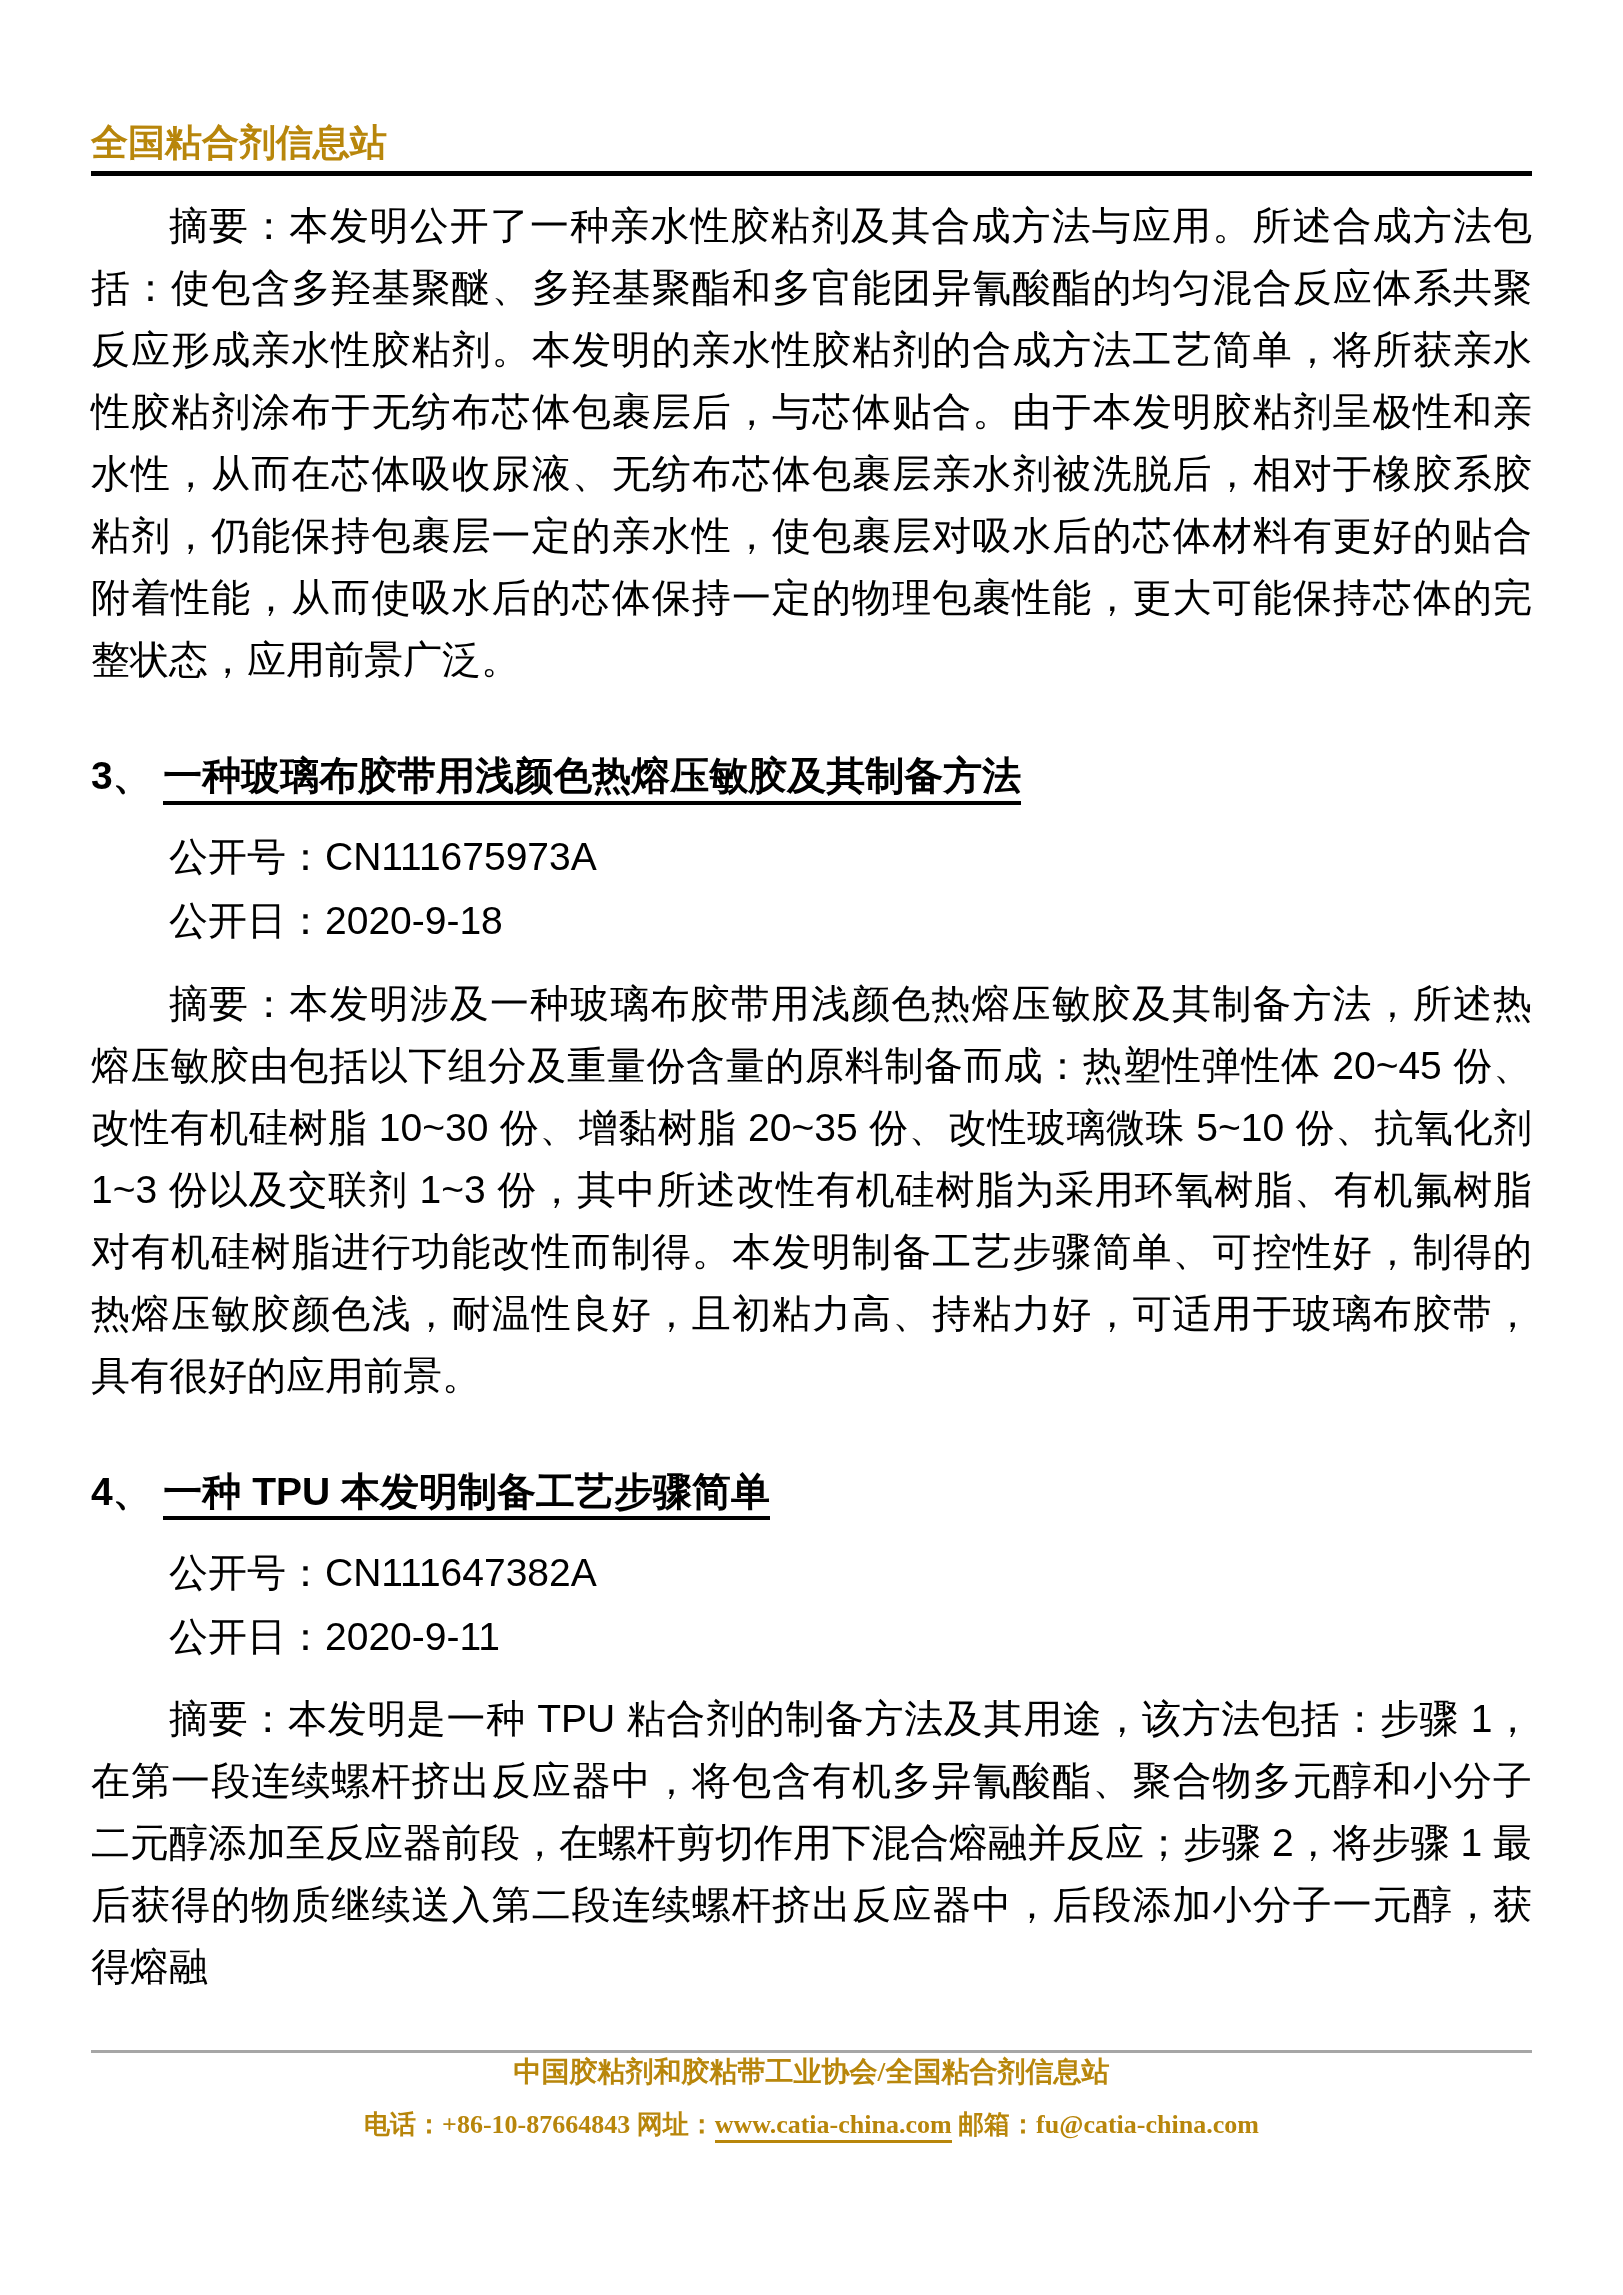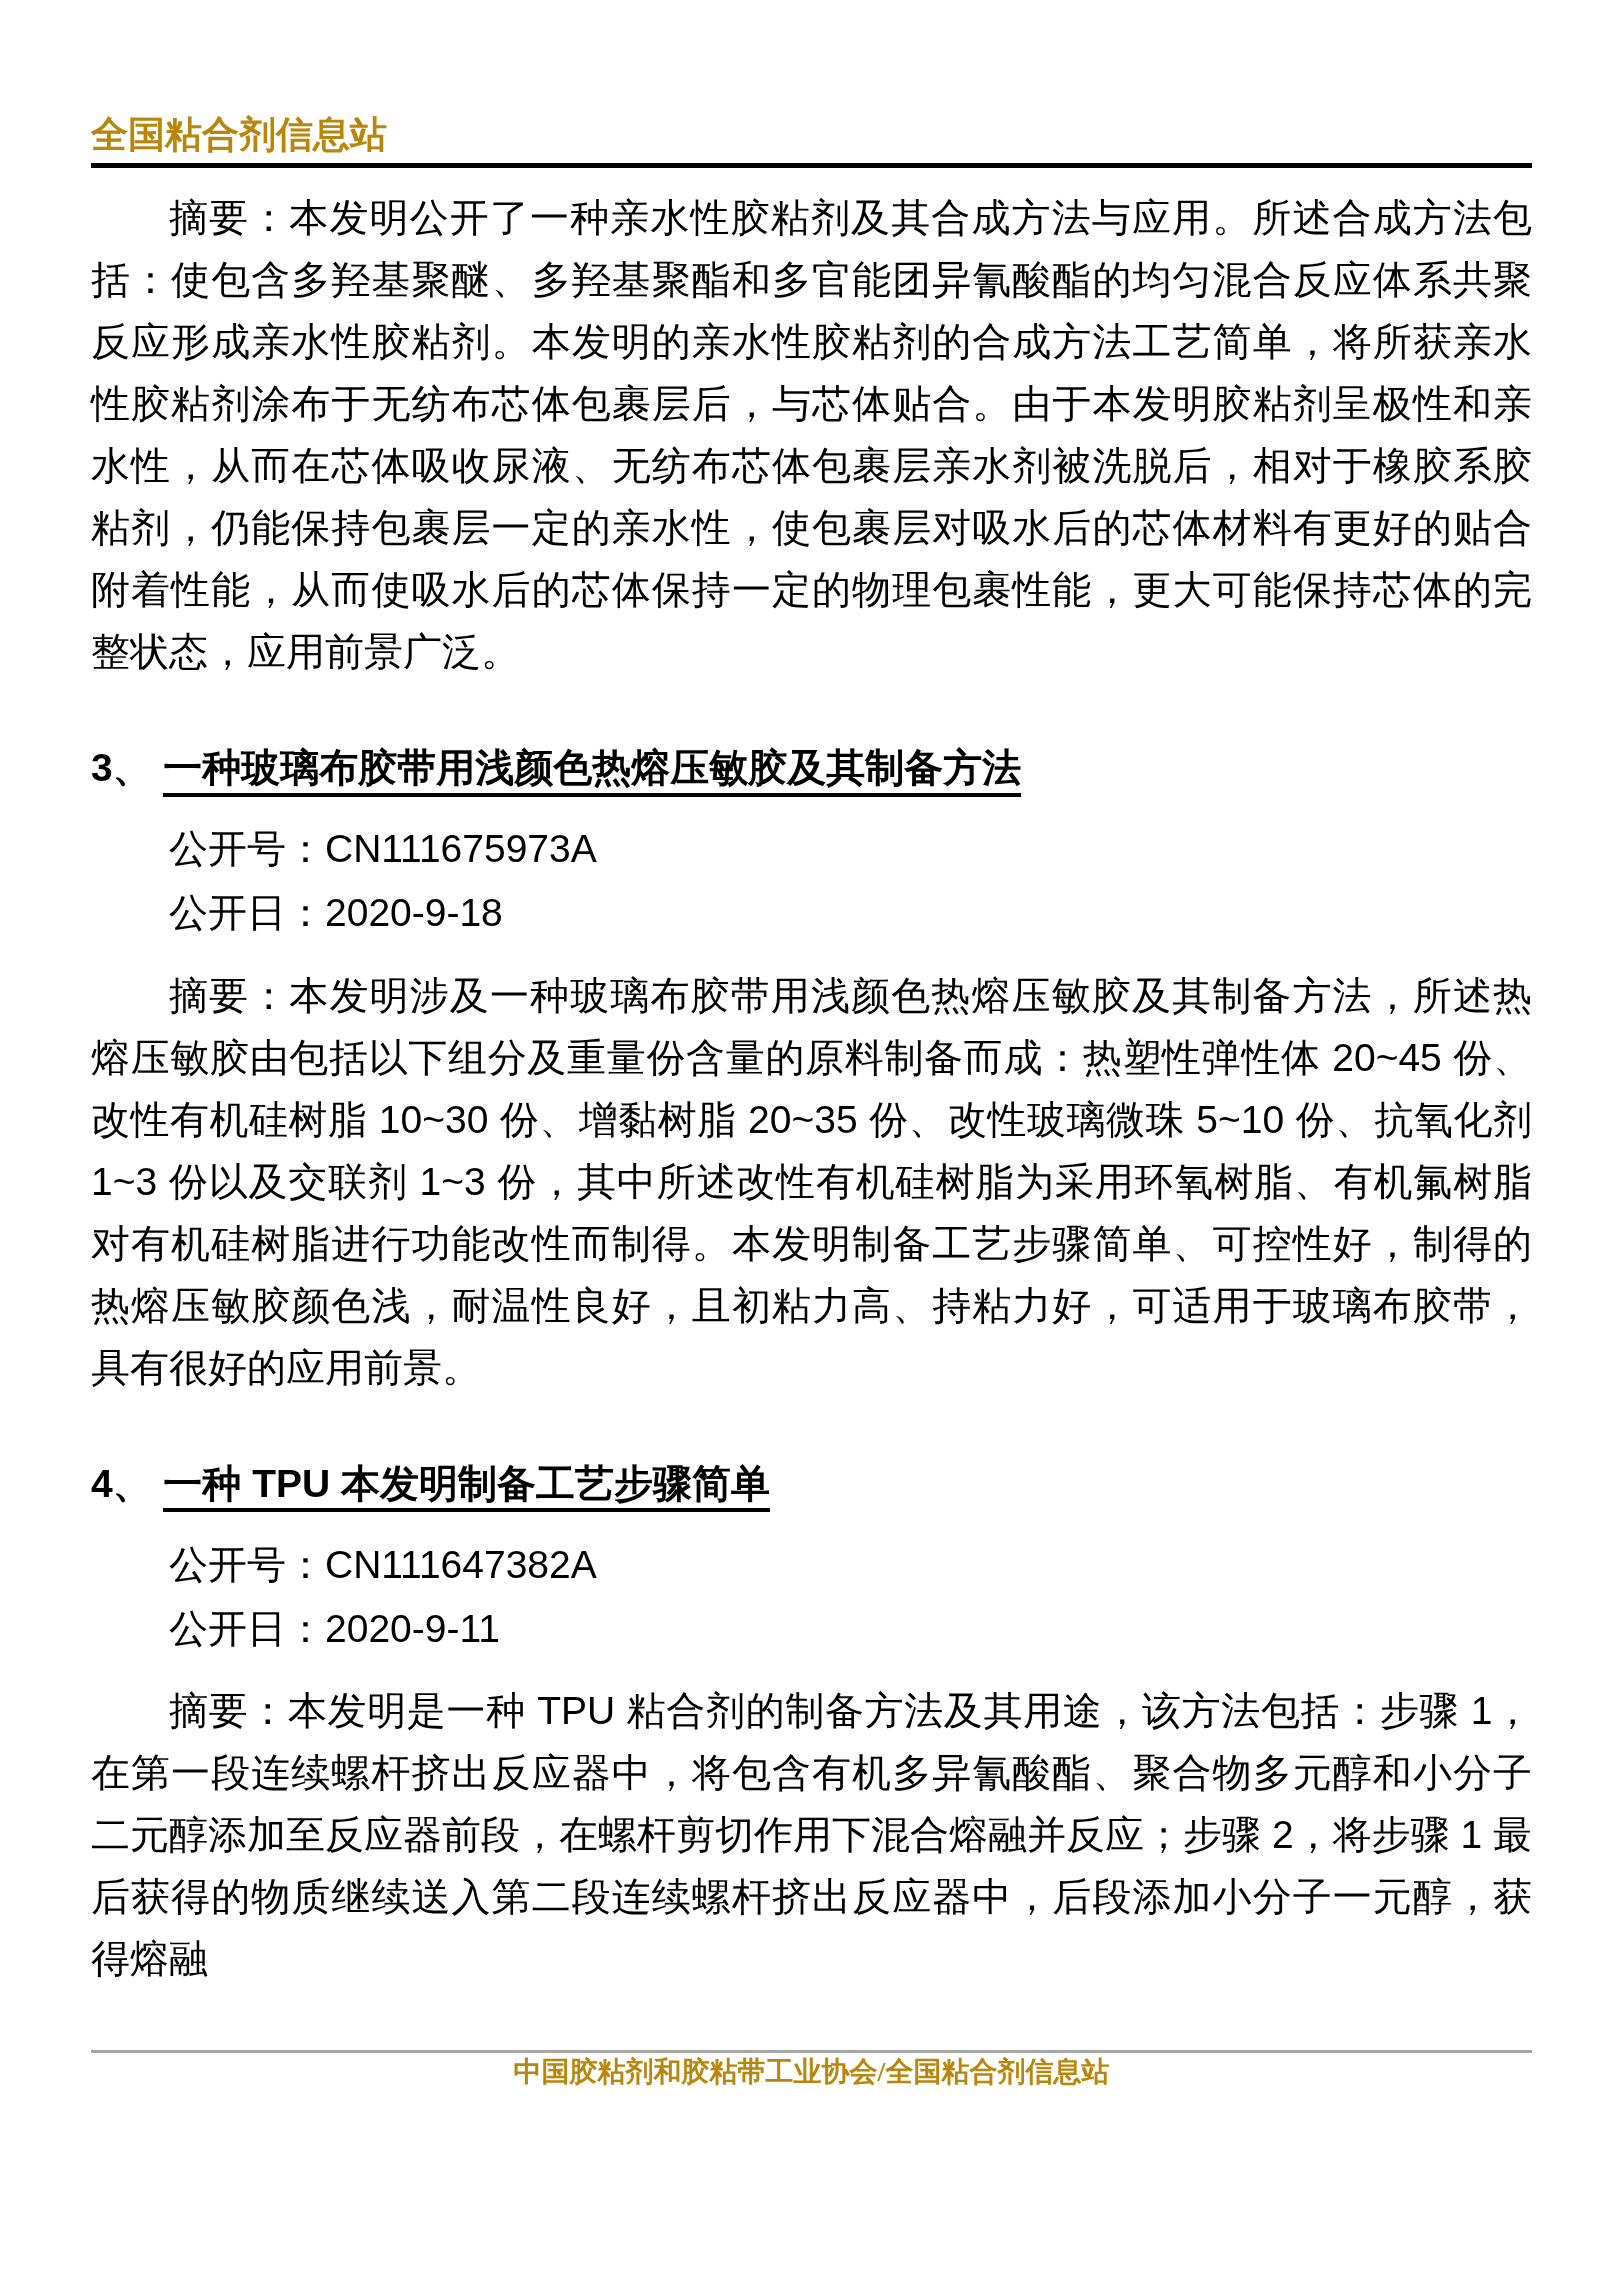--- a/index.html
+++ b/index.html
@@ -5,21 +5,21 @@
   html, body { margin: 0; padding: 0; background: #ffffff; }
   .page {
     position: relative;
     width: 1623px;
     height: 2295px;
     background: #ffffff;
     font-family: "Liberation Sans", sans-serif;
     color: #000000;
     overflow: hidden;
   }
-  .content { padding: 0 91px; }
+  .content { padding: 8px 91px; }
 
   
   .header {
     display: flex;
     justify-content: space-between;
     align-items: flex-end;
     padding-top: 115px;
     font-family: "Liberation Serif", serif;
     font-weight: bold;
     font-size: 37px;
@@ -121,15 +121,18 @@
     <div class="field">
       <span>公开日：</span><span>2020-9-11</span>
     </div>
     <p class="para">摘要：本发明是一种 TPU 粘合剂的制备方法及其用途，该方法包括：步骤 1，在第一段连续螺杆挤出反应器中，将包含有机多异氰酸酯、聚合物多元醇和小分子二元醇添加至反应器前段，在螺杆剪切作用下混合熔融并反应；步骤 2，将步骤 1 最后获得的物质继续送入第二段连续螺杆挤出反应器中，后段添加小分子一元醇，获得熔融</p>
 
   </div>
 
   <div class="footer">
     <div class="footer-rule"></div>
     <div class="footer-org">中国胶粘剂和胶粘带工业协会/全国粘合剂信息站</div>
+    <div class="footer-contact">
+      <span>电话：</span><span>+86-10-87664843</span><span> 网址：</span><span class="link">www.catia-china.com</span><span> 邮箱：</span><span>fu@catia-china.com</span>
+    </div>
   </div>
 </div>
 
 
 </body></html>

